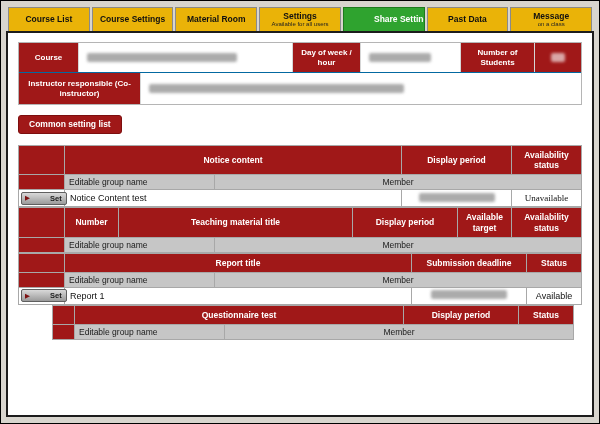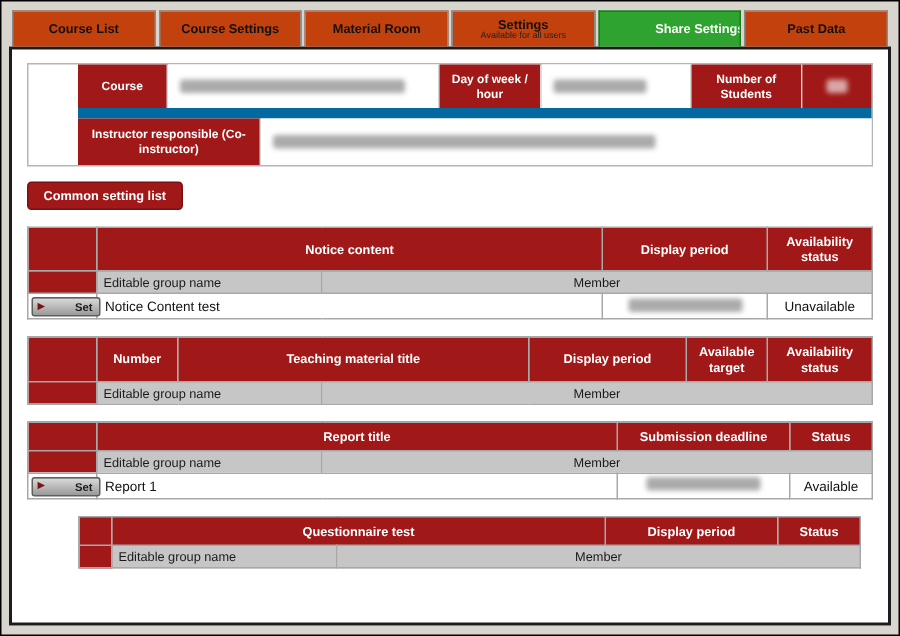--- a/index.html
+++ b/index.html
@@ -15,38 +15,38 @@
     padding:3px 5px 5px 5px;
     background:#d8d5ce;
   }
   
   .tabbar {
     display:flex; gap:2px; align-items:flex-end;
     height:27px; padding:0 2px; box-sizing:border-box;
   }
   .tab {
     flex:1; height:24px; box-sizing:border-box;
-    background:#c2410c; border:1px solid #8a8a8a; border-bottom:none;
+    background:#eab308; border:1px solid #8a8a8a; border-bottom:none;
     display:flex; flex-direction:column; align-items:center; justify-content:center;
     line-height:1.05; cursor:pointer; overflow:hidden;
   }
   .tab .tab-label { font-size:8.5px; font-weight:bold; color:#111; white-space:nowrap; }
   .tab .tab-sub   { font-size:6px; color:#222; white-space:nowrap; }
   .tab.active { background:#2fa32f; border-color:#1d7a1d; }
   .tab.active .tab-label { color:#fff;padding-left:40px; }
   
   .content {
     border:2px solid #1c1c1c; background:#fff;
     height:386px; box-sizing:border-box;
     padding:9px 10px 6px 10px;
   }
   
-  .info-table { border:1px solid #b5b5b5;padding-left:33px; }
+  .info-table { border:1px solid #b5b5b5; }
   .info-row { display:flex; }
-  .info-row + .info-row { border-top:7px solid #0369a1; }
+  .info-row + .info-row { border-top:1px solid #0369a1; }
   .cell {
     box-sizing:border-box; min-height:29px;
     display:flex; align-items:center; justify-content:center;
     border-right:1px solid #d6d6d6;
   }
   .cell:last-child { border-right:none; }
   .cell.label {
     background:#a01818; color:#fff; font-weight:bold;
     font-size:8px; text-align:center; padding:2px 3px; line-height:1.25;
   }
@@ -62,36 +62,36 @@
   }
   .blur-light { background:#e0b6b6; opacity:.9; }
   .w14{width:14px}.w60{width:62px}.w80{width:76px}.w150{width:150px}.w255{width:255px}
   
   .maroon-btn {
     background:#a01818; color:#fff; font-weight:bold; font-size:8.5px;
     border:1px solid #7d0f0f; border-radius:3px; padding:3px 10px 4px;
     margin:10px 0 11px 0; font-family:inherit; cursor:pointer; display:inline-block;
   }
   
-  table.tbl { width:100%; border-collapse:collapse; margin-bottom:11px; table-layout:fixed; }
+  table.tbl { width:100%; border-collapse:collapse; table-layout:fixed; }
   table.tbl th, table.tbl td { border:1px solid #a8a8a8; box-sizing:border-box; }
   table.tbl th {
     background:#a01818; color:#fff; font-weight:bold;
     font-size:8.5px; padding:4px 2px; line-height:1.2; text-align:center;
   }
   td.sub { background:#c6c6c6; color:#1a1a1a; font-size:8.5px; padding:2px 4px; height:14px; }
   td.sub.group { text-align:left; }
   td.sub.member { text-align:center; }
   td.subfirst { background:#a01818; }
   td.data { background:#fff; font-size:9px; color:#111; padding:2px 5px; height:17px; }
   td.data.title { text-align:left; }
   td.data.center { text-align:center; }
   td.data.btncell { text-align:center; padding:1px 2px; }
   .status-available { color:#a01818; font-weight:normal; }
-  .status-plain { color:#111; }
+  .status-plain { color:#111;font-family:Liberation Serif, serif; }
   
   .set-btn {
     display:inline-flex; align-items:center; gap:20px;
     border:1px solid #5f5f5f; border-radius:2px;
     background:linear-gradient(#d9d9d9,#9a9a9a);
     padding:0 4px 0 3px; height:13px; font-family:inherit; cursor:pointer;
   }
   .set-arrow { color:#7d1212; font-size:6.5px; line-height:1; }
   .set-text  { font-size:7.5px; font-weight:bold; color:#1a1a1a; line-height:1; }
   
@@ -121,20 +121,24 @@
     <div class="tab">
       <span class="tab-label">Settings</span>
       <span class="tab-sub">Available for all users</span>
     </div>
     <div class="tab active">
       <span class="tab-label">Share Settings</span>
     </div>
     <div class="tab">
       <span class="tab-label">Past Data</span>
     </div>
+    <div class="tab">
+      <span class="tab-label">Message</span>
+      <span class="tab-sub">on a class</span>
+    </div>
   </div>
 
   <div class="content">
 
     
     <div class="info-table">
       <div class="info-row">
         <div class="cell label w-course">Course</div>
         <div class="cell value flex1">
           <span class="blur w150"></span>

